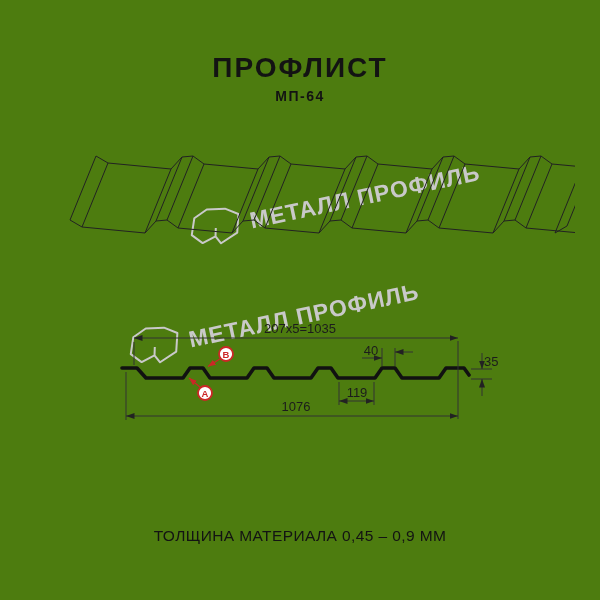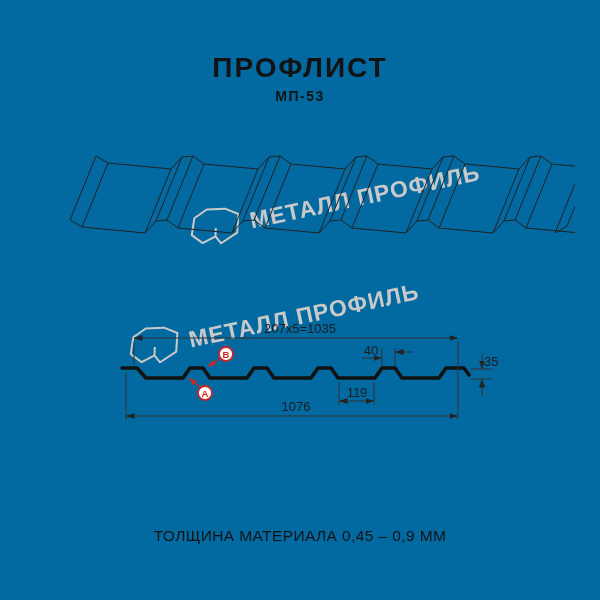--- a/index.html
+++ b/index.html
@@ -1,16 +1,16 @@
 <!DOCTYPE html>
 <html><head>
 <meta charset="utf-8">
 <style>
   html,body{margin:0;padding:0;background:#fff;}
-  .canvas{position:relative;width:600px;height:600px;background:#0369a1;overflow:hidden;
+  .canvas{position:relative;width:600px;height:600px;background:#4d7c0f;overflow:hidden;
           font-family:"Liberation Sans",sans-serif;color:#161616;}
   .title{position:absolute;top:52px;left:0;width:600px;text-align:center;
          font-size:28px;font-weight:bold;letter-spacing:2px;color:#131313;}
   .subtitle{position:absolute;top:88px;left:0;width:600px;text-align:center;
             font-size:14px;font-weight:600;letter-spacing:1.5px;color:#131313;}
   .footer{position:absolute;top:527px;left:0;width:600px;text-align:center;
           font-size:15.5px;font-weight:400;letter-spacing:.4px;color:#131313;}
   .wm{position:absolute;display:flex;align-items:center;gap:8px;color:#c9c9c9;
       transform:rotate(-12deg);white-space:nowrap;pointer-events:none;}
   .wm .wm-text{font-size:23px;font-weight:bold;letter-spacing:1px;}
@@ -21,21 +21,21 @@
   .xsec{position:absolute;left:0;top:320px;}
   svg text{font-family:"Liberation Sans",sans-serif;font-size:13px;fill:#1c1c1c;}
   svg .lbl{font-size:9.5px;font-weight:bold;fill:#cc2727;}
 </style>
 </head>
 <body>
 
 <div class="canvas">
 
   <div class="title">ПРОФЛИСТ</div>
-  <div class="subtitle">МП-53</div>
+  <div class="subtitle">МП-64</div>
 
   <div class="wm wm1">
     <svg width="56" height="44" viewBox="0 0 56 44">
       <path d="M4,24 L10,8 L24,2 L42,5 L54,13 L49,31 L31,38 L27,30 L13,34 Z M27,30 L29,22" fill="none" stroke="#c9c9c9" stroke-width="2" stroke-linejoin="round"></path>
     </svg>
     <span class="wm-text">МЕТАЛЛ ПРОФИЛЬ</span>
   </div>
 
   <div class="wm wm2">
     <svg width="56" height="44" viewBox="0 0 56 44">

